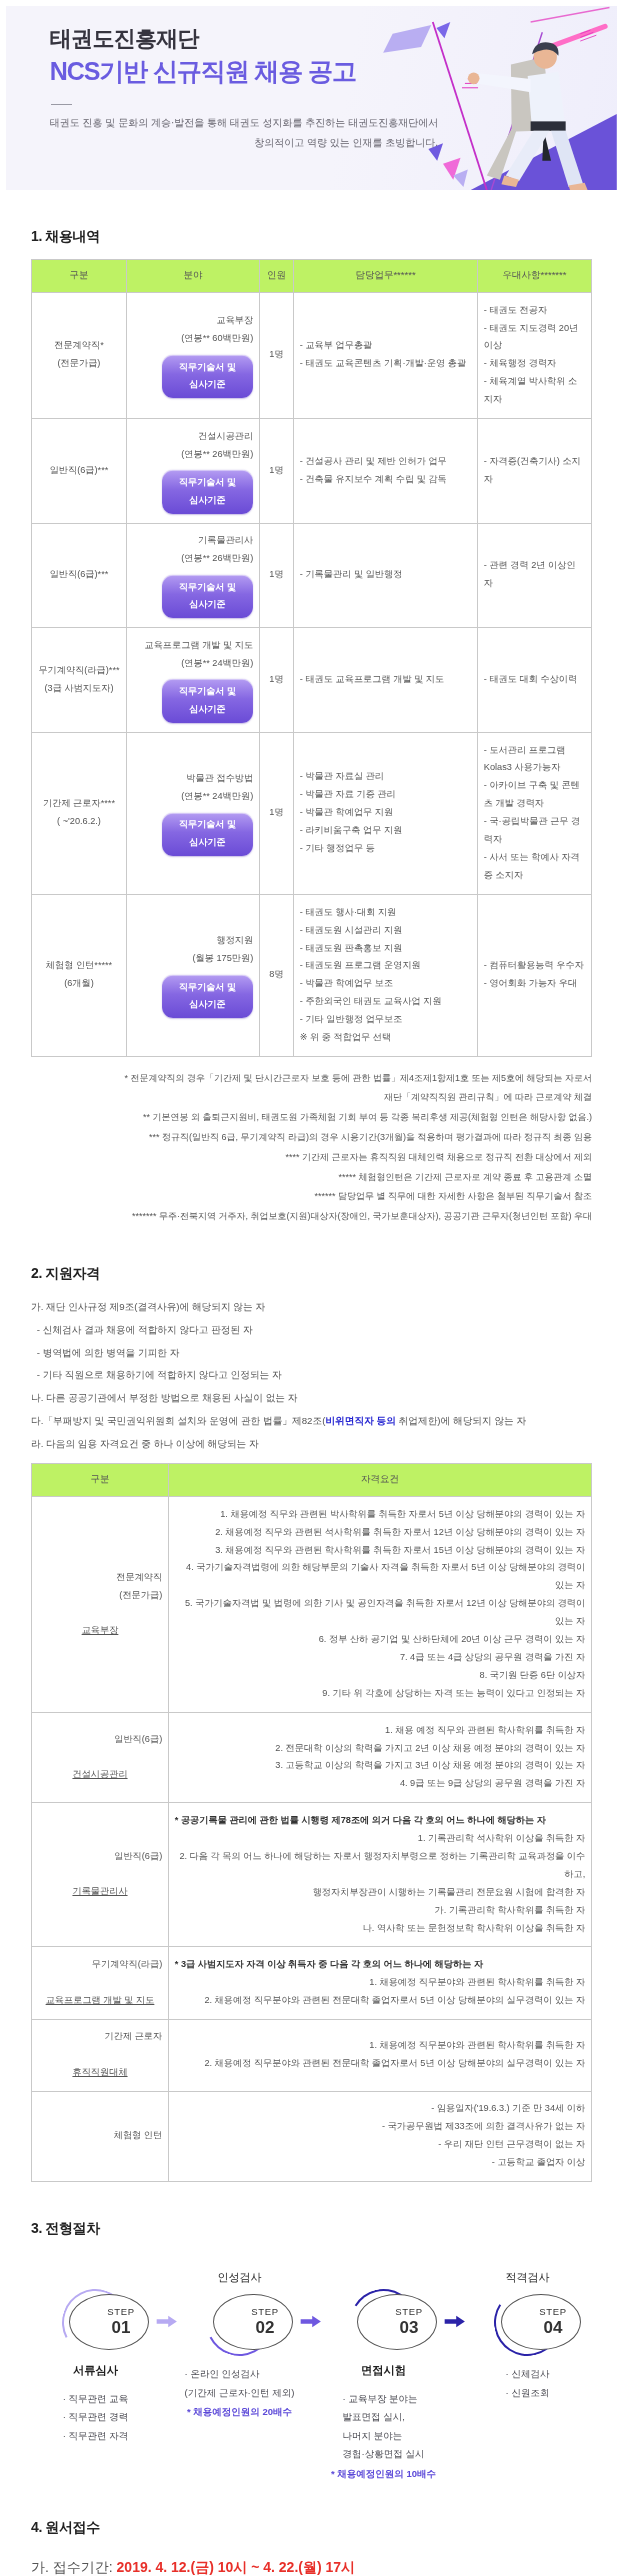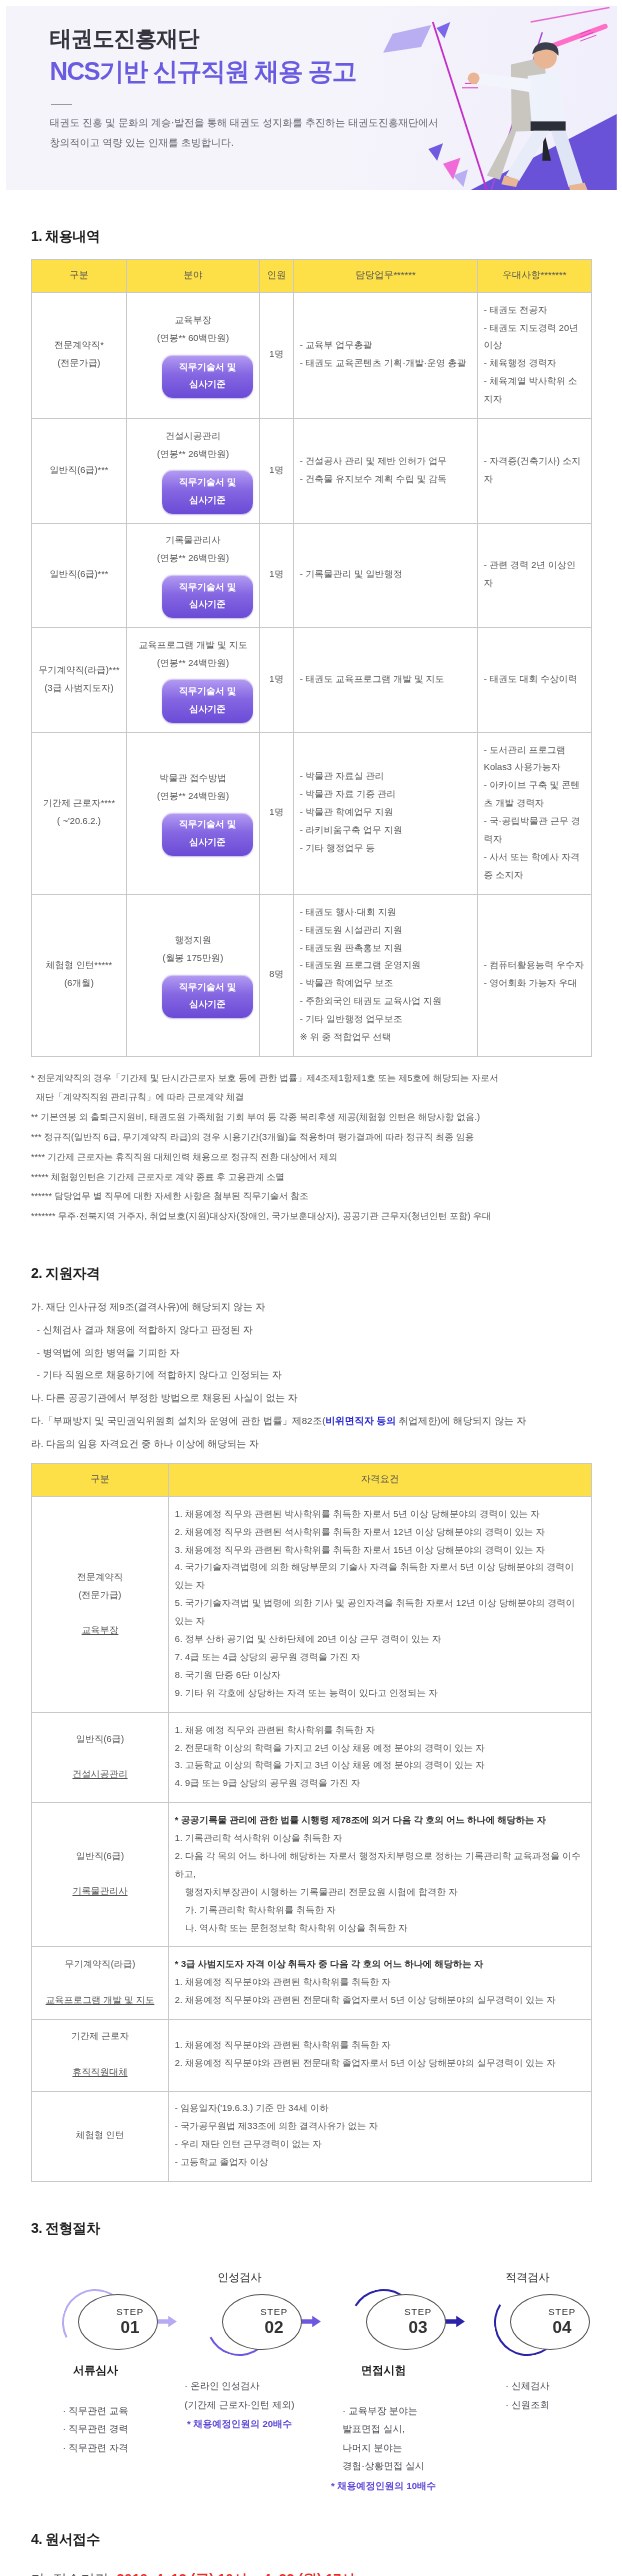--- a/index.html
+++ b/index.html
@@ -1,31 +1,31 @@
 <!DOCTYPE html>
 <html style="font-size:11.7px"><head>
 <meta charset="utf-8">
 <style>
   html,body{margin:0;padding:0;background:#fff;}
   body{width:623px;min-height:2576px;font-family:"Liberation Sans","DejaVu Sans",sans-serif;color:#555;}
-  .pre{white-space:pre-line;}
+  .pre{white-space:pre-line;text-align:right;}
   
   .banner{position:relative;margin:5.8px;height:184px;background:linear-gradient(100deg,#f5f4fb 55%,#efeefb 100%);overflow:hidden;}
   .banner-text{position:absolute;left:12px;top:20.5px;z-index:2;margin-left:32px;}
   .banner-title{font-size:22px;font-weight:700;color:#36343f;letter-spacing:-0.7px;line-height:1.2;}
   .banner-subtitle{font-size:25px;font-weight:800;color:#6a5ce0;letter-spacing:-1.1px;line-height:1.25;margin-top:2.9px;}
   .banner-divider{width:20.5px;border:0;border-top:0.7px solid #9a9aa5;margin:17.5px 0 7.3px 1.5px;}
   .banner-desc{font-size:10px;color:#66646e;line-height:2.05;}
   .banner-illus{position:absolute;right:0;top:0;z-index:1;}
   
   .content{padding:0 31px;}
   .section-heading{font-size:14px;font-weight:700;color:#222;letter-spacing:-0.4px;margin:38px 0 13px;}
   
   table.grid{width:100%;border-collapse:collapse;font-size:9.2px;color:#555;}
-  table.grid th{border:0.7px solid #c9c9c9;background:#fde047;font-weight:400;color:#555;font-size:9.5px;padding:9.5px 2.9px;}
+  table.grid th{border:0.7px solid #c9c9c9;background:#bef264;font-weight:400;color:#555;font-size:9.5px;padding:9.5px 2.9px;}
   table.grid td{border:0.7px solid #c9c9c9;padding:8.8px 5.8px;vertical-align:middle;line-height:1.95;}
   td.center{text-align:center;}
   td.left{text-align:left;padding-left:10.2px;}
   .btn{display:inline-block;margin-top:6.6px;padding:3.7px 11.7px 4.4px;border-radius:11px;
        background:linear-gradient(#b49cf2 0%,#8567e2 45%,#6a4bd6 100%);
        color:#fff;font-weight:700;font-size:9.1px;cursor:pointer;
        box-shadow:inset 0 0.7px 0.7px rgba(255,255,255,.6),0 0.7px 1.5px rgba(90,60,180,.35);margin-left:29px;}
   .footnotes{margin-top:11.7px;font-size:9px;line-height:2.2;color:#555;}
   
   .qline{font-size:9.7px;line-height:2.35;color:#555;}
@@ -34,30 +34,30 @@
   .cat-link{display:block;text-decoration:underline;margin-top:17.5px;}
   .cat-link:empty{display:none;}
   .req-bold{font-weight:700;color:#333;line-height:1.95;}
   .req-bold:empty{display:none;}
   
   .steps{display:flex;justify-content:center;align-items:flex-start;margin:32px 0 29px;}
   .step{width:115px;text-align:center;}
   .slot-above{height:19px;font-size:11px;font-weight:400;color:#222;}
   .slot-below{min-height:17.5px;font-size:11.3px;font-weight:700;color:#222;margin-top:7.3px;}
   .circle-wrap{position:relative;width:67px;height:67px;margin:0 auto;}
-  .circle{position:absolute;top:5.1px;left:16px;width:54px;height:54px;border:1.5px solid #555;border-radius:50%;
+  .circle{position:absolute;top:5.1px;left:7px;width:54px;height:54px;border:1.5px solid #555;border-radius:50%;
           background:#fff;display:flex;flex-direction:column;align-items:center;justify-content:center;padding-left:24px;}
   .step-word{font-size:9.5px;color:#333;letter-spacing:0.7px;line-height:1.1;}
   .step-num{font-size:17px;font-weight:700;color:#333;line-height:1.15;}
   .arc{position:absolute;inset:0;border-radius:50%;border:2.9px solid transparent;}
   .arc-s1{border-top-color:#b7aaf2;border-left-color:#b7aaf2;transform:rotate(18deg);}
   .arc-s2{border-bottom-color:#6f58e0;border-right-color:#6f58e0;transform:rotate(18deg);}
   .arc-s3{border-top-color:#2b23a8;border-right-color:#2b23a8;transform:rotate(-14deg);}
   .arc-s4{border-bottom-color:#2b23a8;border-left-color:#2b23a8;transform:rotate(-12deg);}
-  .step-details{display:inline-block;text-align:left;font-size:9.5px;color:#4a4a52;line-height:1.95;margin-top:21px;}
+  .step-details{display:inline-block;text-align:left;font-size:9.5px;color:#4a4a52;line-height:1.95;margin-top:9px;}
   .step-highlight{font-size:9.5px;font-weight:700;color:#5b48d8;margin-top:4.4px;}
   .step-highlight:empty{display:none;}
   .steps-arrow{width:29px;margin-top:45px;text-align:center;flex-shrink:0;}
   
   .info-line{font-size:14px;line-height:2.5;color:#555;}
   .red{color:#e8302a;font-weight:700;}
   .blue{color:#2323d1;font-weight:700;}
 </style>
 </head>
 <body>

